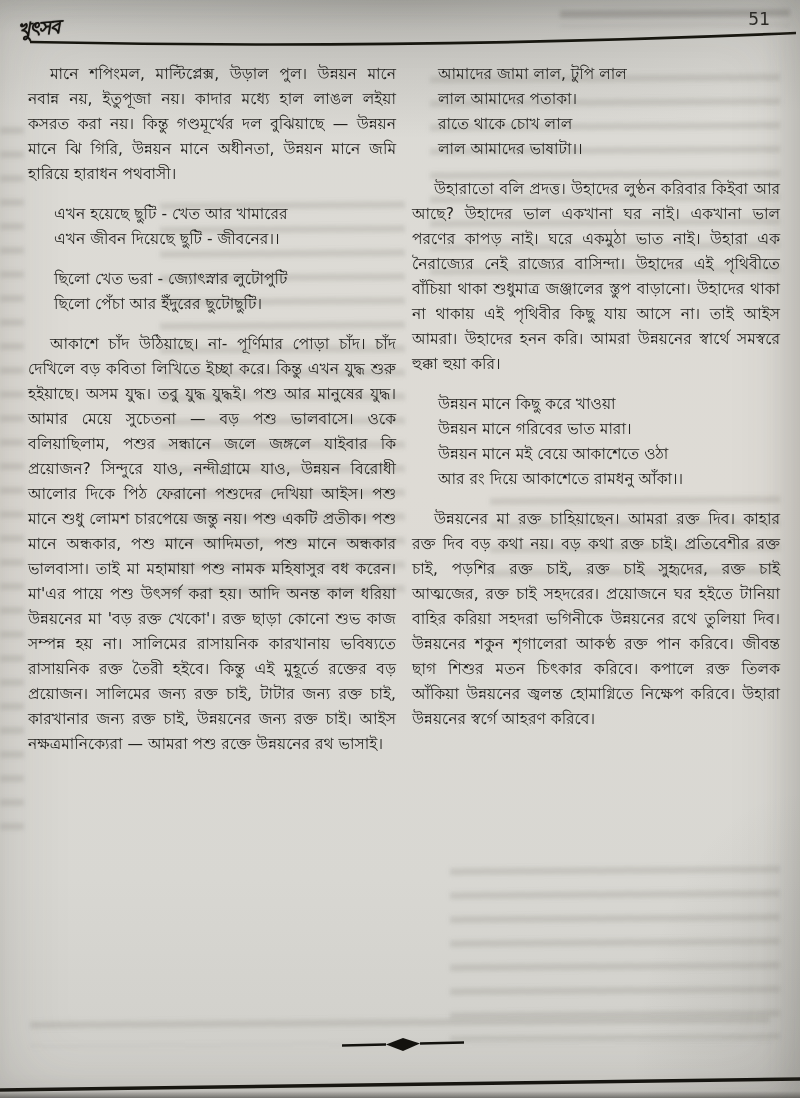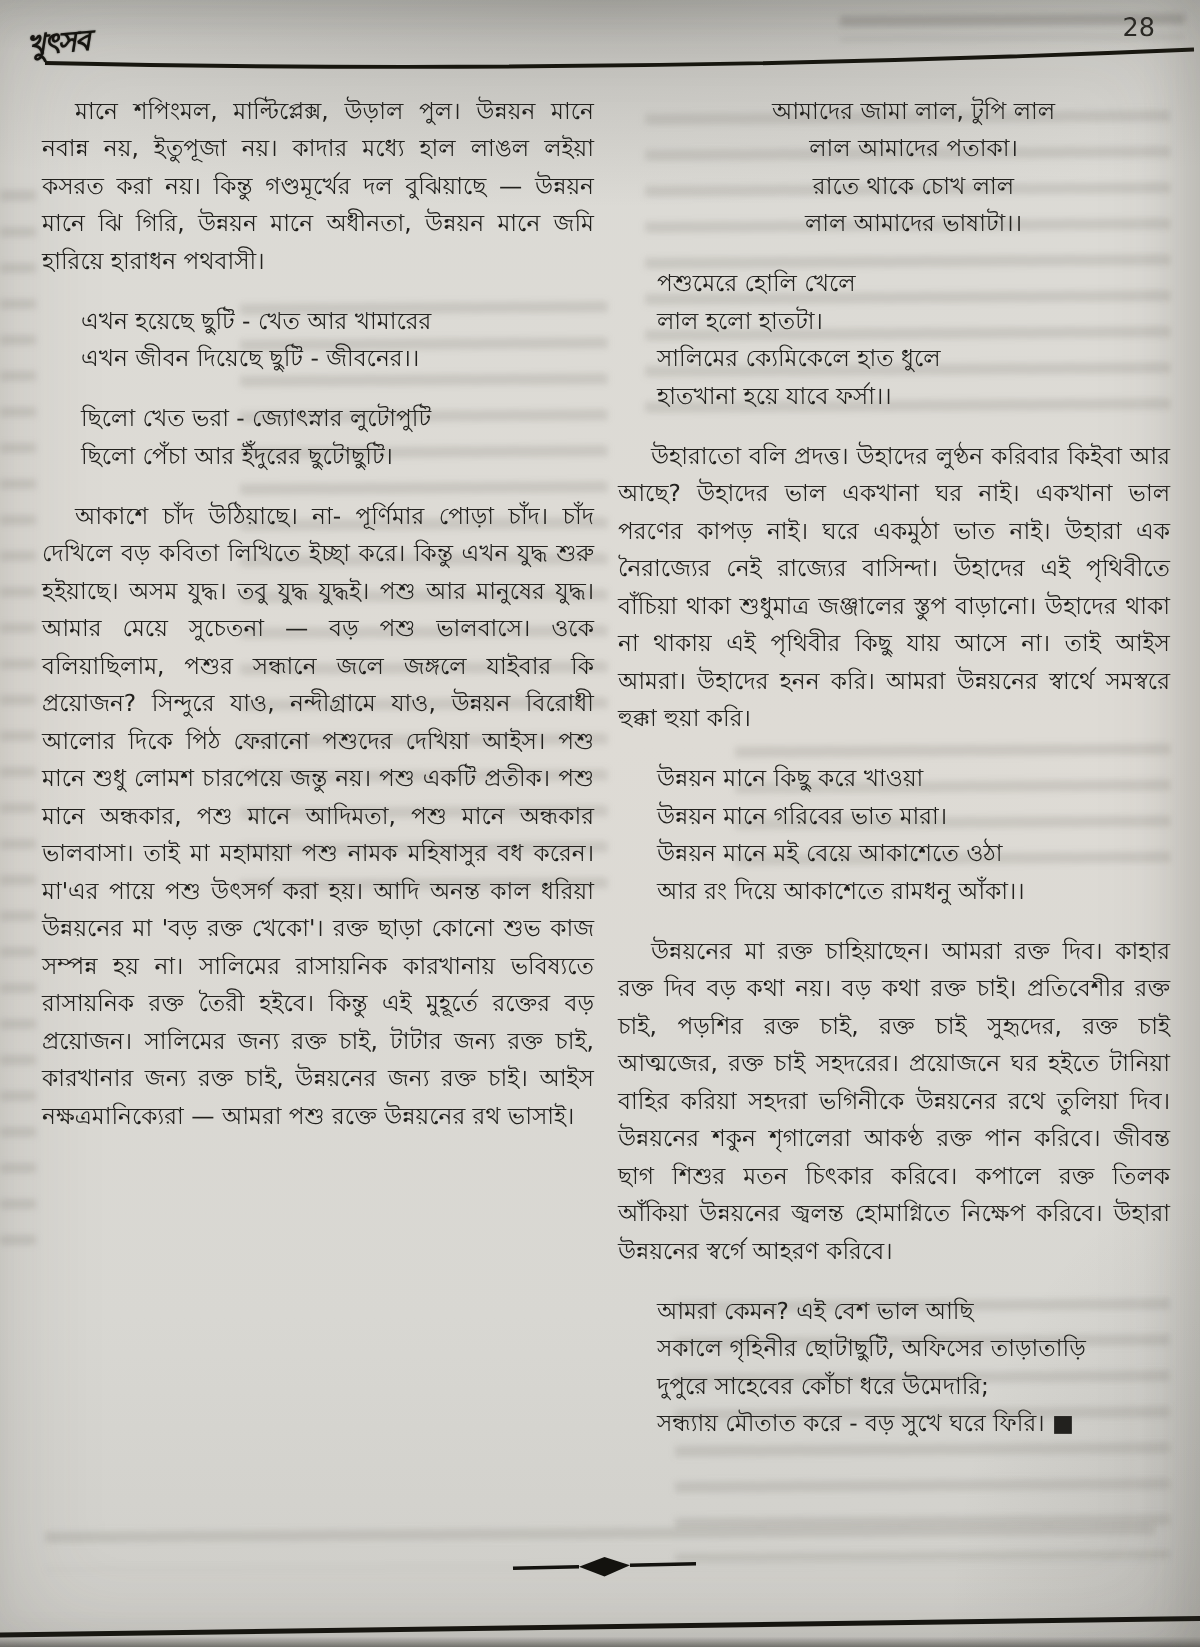--- a/index.html
+++ b/index.html
@@ -80,56 +80,48 @@
   <div class="ghost dark" style="left:560px;top:2px;width:230px;height:24px;"></div>
   <div class="ghost" style="left:430px;top:58px;width:350px;height:230px;"></div>
   <div class="ghost" style="left:160px;top:185px;width:245px;height:410px;"></div>
   <div class="ghost" style="left:490px;top:480px;width:290px;height:110px;"></div>
   <div class="ghost" style="left:450px;top:850px;width:330px;height:190px;"></div>
   <div class="ghost" style="left:0;top:110px;width:24px;height:720px;"></div>
   <div class="ghost" style="left:30px;top:1002px;width:740px;height:42px;"></div>
 
   <header>
     <div class="masthead">খুৎসব</div>
-    <div class="page-number">28</div>
+    <div class="page-number">51</div>
     <svg class="header-rule" width="800" height="52" viewBox="0 0 800 52">
       <path d="M 30 42 Q 400 50 796 33" stroke="#17160f" stroke-width="2.6" fill="none"></path>
     </svg>
   </header>
 
   <main class="columns">
 
     <div class="col">
       <p class="prose" style="margin-top:6px;">মানে শপিংমল, মাল্টিপ্লেক্স, উড়াল পুল। উন্নয়ন মানে নবান্ন নয়, ইতুপূজা নয়। কাদার মধ্যে হাল লাঙল লইয়া কসরত করা নয়। কিন্তু গণ্ডমূর্খের দল বুঝিয়াছে — উন্নয়ন মানে ঝি গিরি, উন্নয়ন মানে অধীনতা, উন্নয়ন মানে জমি হারিয়ে হারাধন পথবাসী।</p>
       <div class="verse">এখন হয়েছে ছুটি - খেত আর খামারের
 এখন জীবন দিয়েছে ছুটি - জীবনের।।</div>
       <div class="verse">ছিলো খেত ভরা - জ্যোৎস্নার লুটোপুটি
 ছিলো পেঁচা আর ইঁদুরের ছুটোছুটি।</div>
       <p class="prose">আকাশে চাঁদ উঠিয়াছে। না- পূর্ণিমার পোড়া চাঁদ। চাঁদ দেখিলে বড় কবিতা লিখিতে ইচ্ছা করে। কিন্তু এখন যুদ্ধ শুরু হইয়াছে। অসম যুদ্ধ। তবু যুদ্ধ যুদ্ধই। পশু আর মানুষের যুদ্ধ। আমার মেয়ে সুচেতনা — বড় পশু ভালবাসে। ওকে বলিয়াছিলাম, পশুর সন্ধানে জলে জঙ্গলে যাইবার কি প্রয়োজন? সিন্দুরে যাও, নন্দীগ্রামে যাও, উন্নয়ন বিরোধী আলোর দিকে পিঠ ফেরানো পশুদের দেখিয়া আইস। পশু মানে শুধু লোমশ চারপেয়ে জন্তু নয়। পশু একটি প্রতীক। পশু মানে অন্ধকার, পশু মানে আদিমতা, পশু মানে অন্ধকার ভালবাসা। তাই মা মহামায়া পশু নামক মহিষাসুর বধ করেন। মা'এর পায়ে পশু উৎসর্গ করা হয়। আদি অনন্ত কাল ধরিয়া উন্নয়নের মা 'বড় রক্ত খেকো'। রক্ত ছাড়া কোনো শুভ কাজ সম্পন্ন হয় না। সালিমের রাসায়নিক কারখানায় ভবিষ্যতে রাসায়নিক রক্ত তৈরী হইবে। কিন্তু এই মুহূর্তে রক্তের বড় প্রয়োজন। সালিমের জন্য রক্ত চাই, টাটার জন্য রক্ত চাই, কারখানার জন্য রক্ত চাই, উন্নয়নের জন্য রক্ত চাই। আইস নক্ষত্রমানিক্যেরা — আমরা পশু রক্তে উন্নয়নের রথ ভাসাই।</p>
     </div>
 
     <div class="col">
-      <div class="verse" style="margin-top:6px;text-align:center;">আমাদের জামা লাল, টুপি লাল
+      <div class="verse" style="margin-top:6px;">আমাদের জামা লাল, টুপি লাল
 লাল আমাদের পতাকা।
 রাতে থাকে চোখ লাল
 লাল আমাদের ভাষাটা।।</div>
-      <div class="verse">পশুমেরে হোলি খেলে
-লাল হলো হাতটা।
-সালিমের ক্যেমিকেলে হাত ধুলে
-হাতখানা হয়ে যাবে ফর্সা।।</div>
       <p class="prose">উহারাতো বলি প্রদত্ত। উহাদের লুণ্ঠন করিবার কিইবা আর আছে? উহাদের ভাল একখানা ঘর নাই। একখানা ভাল পরণের কাপড় নাই। ঘরে একমুঠা ভাত নাই। উহারা এক নৈরাজ্যের নেই রাজ্যের বাসিন্দা। উহাদের এই পৃথিবীতে বাঁচিয়া থাকা শুধুমাত্র জঞ্জালের স্তুপ বাড়ানো। উহাদের থাকা না থাকায় এই পৃথিবীর কিছু যায় আসে না। তাই আইস আমরা। উহাদের হনন করি। আমরা উন্নয়নের স্বার্থে সমস্বরে হুক্কা হুয়া করি।</p>
       <div class="verse">উন্নয়ন মানে কিছু করে খাওয়া
 উন্নয়ন মানে গরিবের ভাত মারা।
 উন্নয়ন মানে মই বেয়ে আকাশেতে ওঠা
 আর রং দিয়ে আকাশেতে রামধনু আঁকা।।</div>
       <p class="prose">উন্নয়নের মা রক্ত চাহিয়াছেন। আমরা রক্ত দিব। কাহার রক্ত দিব বড় কথা নয়। বড় কথা রক্ত চাই। প্রতিবেশীর রক্ত চাই, পড়শির রক্ত চাই, রক্ত চাই সুহৃদের, রক্ত চাই আত্মজের, রক্ত চাই সহদরের। প্রয়োজনে ঘর হইতে টানিয়া বাহির করিয়া সহদরা ভগিনীকে উন্নয়নের রথে তুলিয়া দিব। উন্নয়নের শকুন শৃগালেরা আকণ্ঠ রক্ত পান করিবে। জীবন্ত ছাগ শিশুর মতন চিৎকার করিবে। কপালে রক্ত তিলক আঁকিয়া উন্নয়নের জ্বলন্ত হোমাগ্নিতে নিক্ষেপ করিবে। উহারা উন্নয়নের স্বর্গে আহরণ করিবে।</p>
-      <div class="verse">আমরা কেমন? এই বেশ ভাল আছি
-সকালে গৃহিনীর ছোটাছুটি, অফিসের তাড়াতাড়ি
-দুপুরে সাহেবের কোঁচা ধরে উমেদারি;
-সন্ধ্যায় মৌতাত করে - বড় সুখে ঘরে ফিরি। ■</div>
     </div>
 
   </main>
 
   <svg class="footer-ornament" width="800" height="24" viewBox="0 0 800 24">
     <line x1="342" y1="13.5" x2="386" y2="12.5" stroke="#14130f" stroke-width="2.4"></line>
     <polygon points="386,12.5 403,6 420,11.5 403,19" fill="#14130f"></polygon>
     <line x1="420" y1="11.5" x2="464" y2="10.5" stroke="#14130f" stroke-width="2.4"></line>
   </svg>
 

